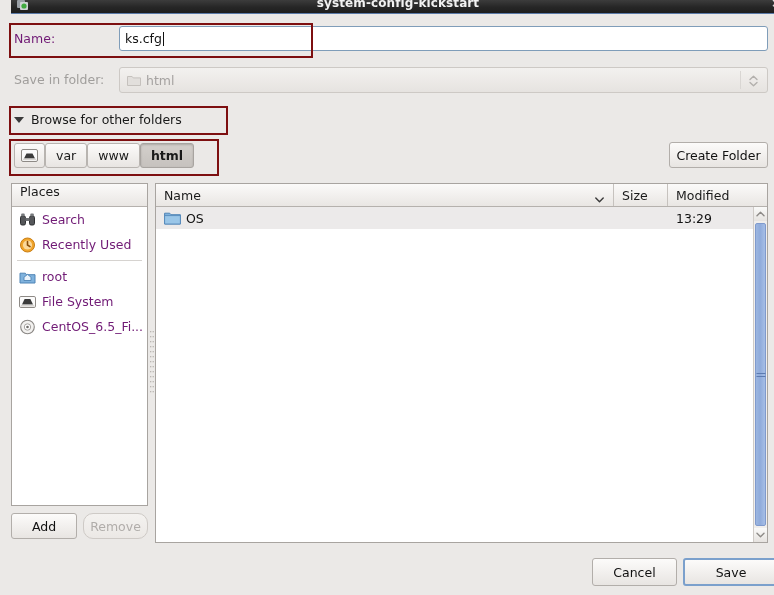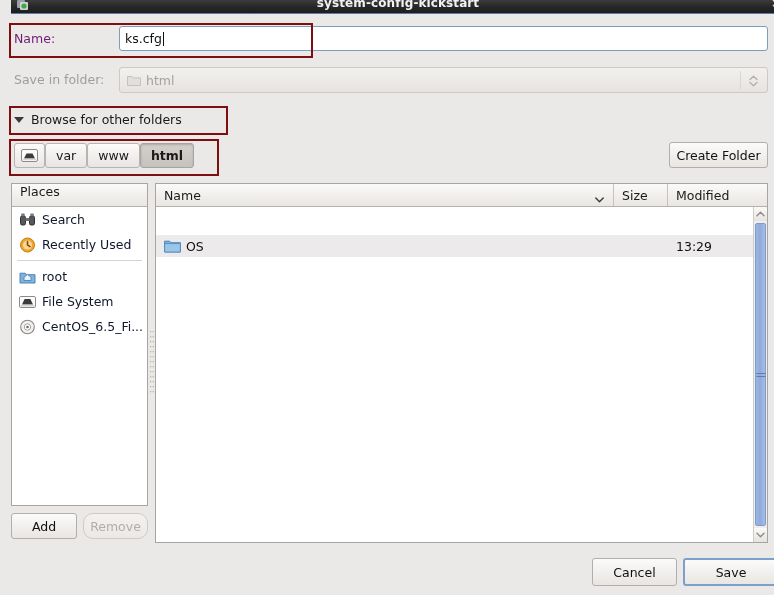--- a/index.html
+++ b/index.html
@@ -102,21 +102,21 @@
     background:#ffffff;border:1px solid #a8a4a0;box-sizing:border-box;overflow:hidden;
   }
   .places-hd{
     height:23px;box-sizing:border-box;
     background:linear-gradient(to bottom,#fbfaf9,#e9e6e3);
     border-bottom:1px solid #b5b1ad;
     display:flex;padding-left:8px;font-size:12.5px;color:#1a1a1a;
   }
   .place{
     height:25px;display:flex;align-items:center;padding-left:7px;
-    font-size:12.5px;color:#0f172a;cursor:default;
+    font-size:12.5px;color:#701a75;cursor:default;
   }
   .place .ico{width:17px;height:16px;margin-right:6px;flex:0 0 17px;}
   .place .nm{white-space:nowrap;overflow:hidden;}
   .pdiv{height:1px;background:#d6d3d0;margin:3px 5px;}
 
   .splitter{
     position:absolute;left:149px;top:183px;width:6px;height:360px;
     display:flex;align-items:center;justify-content:center;cursor:col-resize;
   }
 
@@ -134,21 +134,21 @@
     box-sizing:border-box;padding-left:8px;position:relative;cursor:default;
   }
   .fl-hd .col + .col{border-left:1px solid #c6c2be;}
   .col-name{flex:0 0 457px;}
   .col-size{flex:0 0 54px;}
   .col-mod{flex:1;}
   .sortchev{position:absolute;right:9px;top:7px;width:9px;height:6px;}
 
   .fl-body{position:absolute;left:0;top:23px;right:14px;bottom:0;}
   .frow{
-    height:22px;display:flex;align-items:center;font-size:12.5px;color:#111;cursor:default;margin-top:28px;
+    height:22px;display:flex;align-items:center;font-size:12.5px;color:#111;cursor:default;
   }
   .frow.sel{background:#eceaea;}
   .fr-name{flex:0 0 457px;display:flex;align-items:center;padding-left:8px;box-sizing:border-box;}
   .fr-name .fico{width:17px;height:14px;margin-right:5px;}
   .fr-size{flex:0 0 54px;text-align:right;padding-right:6px;box-sizing:border-box;}
   .fr-mod{flex:1;padding-left:9px;box-sizing:border-box;}
 
   
   .vsb{
     position:absolute;right:0;top:23px;bottom:0;width:14px;

